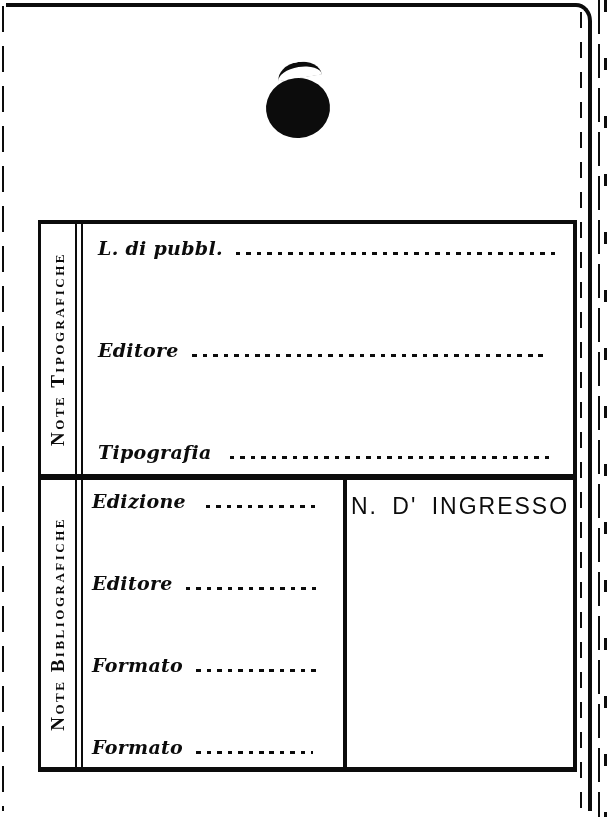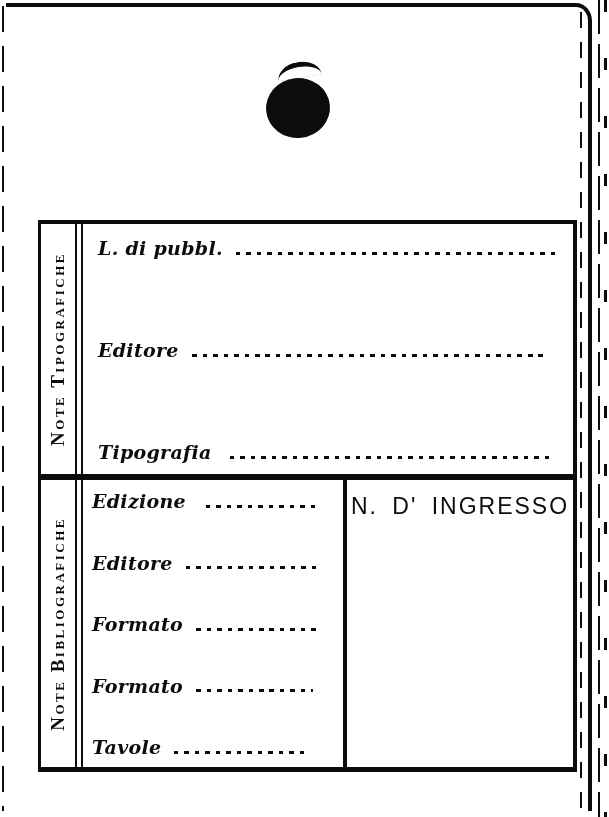--- a/index.html
+++ b/index.html
@@ -180,24 +180,20 @@
         <span class="dots"><span class="fvalue"></span></span>
       </div>
       <div class="field-row">
         <span class="flabel">Formato</span>
         <span class="dots"><span class="fvalue"></span></span>
       </div>
       <div class="field-row">
         <span class="flabel">Formato</span>
         <span class="dots"><span class="fvalue"></span></span>
       </div>
-      <div class="field-row">
-        <span class="flabel">Tavole</span>
-        <span class="dots"><span class="fvalue"></span></span>
-      </div>
     </div>
     <div class="vdivider"></div>
     <div class="ingresso">
       <div class="ingresso-title">N. D' INGRESSO</div>
     </div>
   </section>
 
 </div>
 
 </body></html>

